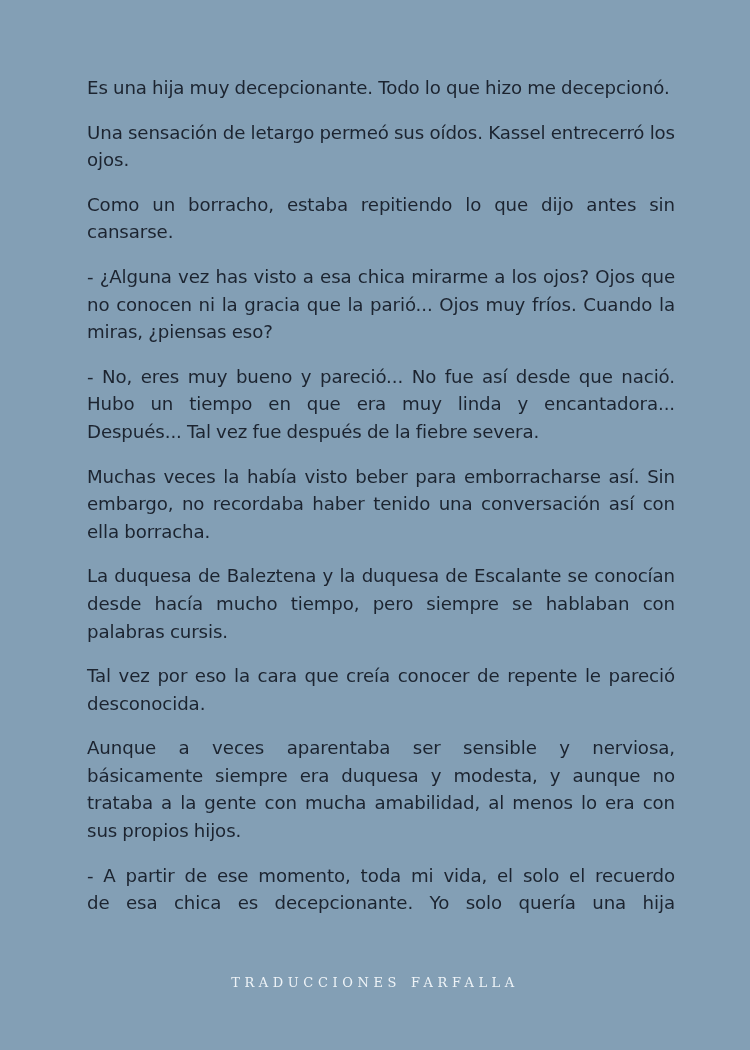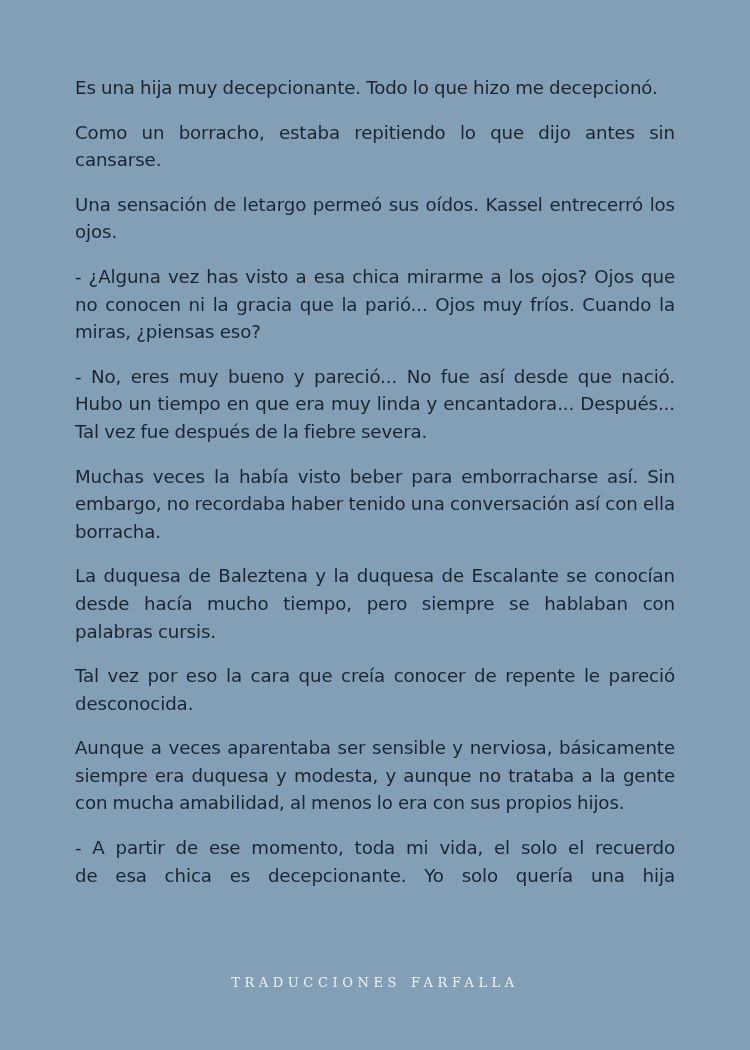--- a/index.html
+++ b/index.html
@@ -10,21 +10,21 @@
     overflow: hidden;
     font-family: "DejaVu Sans", sans-serif;
   }
   .page {
     position: absolute;
     left: 75px; top: 74px;
     width: 600px;
     color: #1c2430;
   }
   .para {
-    margin: 0 0 17px 0;
+    margin: 0 0 17px 12px;
     font-size: 18.2px;
     line-height: 27.6px;
     text-align: justify;
     letter-spacing: -0.1px;
     word-spacing: -0.5px;
   }
   .last-para {
     height: 55px;
     overflow: hidden;
   }
@@ -44,22 +44,22 @@
     color: #eef3f7;
   }
   .footer span { display: inline-block; }
   .footer .gap { width: 10px; }
 </style>
 </head>
 <body>
 
 <div class="page">
   <p class="para">Es una hija muy decepcionante. Todo lo que hizo me decepcionó.</p>
+  <p class="para">Una sensación de letargo permeó sus oídos. Kassel entrecerró los ojos.</p>
   <p class="para">Como un borracho, estaba repitiendo lo que dijo antes sin cansarse.</p>
-  <p class="para">Una sensación de letargo permeó sus oídos. Kassel entrecerró los ojos.</p>
   <p class="para">- ¿Alguna vez has visto a esa chica mirarme a los ojos? Ojos que no conocen ni la gracia que la parió... Ojos muy fríos. Cuando la miras, ¿piensas eso?</p>
   <p class="para">- No, eres muy bueno y pareció... No fue así desde que nació. Hubo un tiempo en que era muy linda y encantadora... Después... Tal vez fue después de la fiebre severa.</p>
   <p class="para">Muchas veces la había visto beber para emborracharse así. Sin embargo, no recordaba haber tenido una conversación así con ella borracha.</p>
   <p class="para">La duquesa de Baleztena y la duquesa de Escalante se conocían desde hacía mucho tiempo, pero siempre se hablaban con palabras cursis.</p>
   <p class="para">Tal vez por eso la cara que creía conocer de repente le pareció desconocida.</p>
   <p class="para">Aunque a veces aparentaba ser sensible y nerviosa, básicamente siempre era duquesa y modesta, y aunque no trataba a la gente con mucha amabilidad, al menos lo era con sus propios hijos.</p>
   <div class="para last-para">
     <span class="line-justify">- A partir de ese momento, toda mi vida, el solo el recuerdo</span>
     <span class="line-justify">de esa chica es decepcionante. Yo solo quería una hija</span>
   </div>

